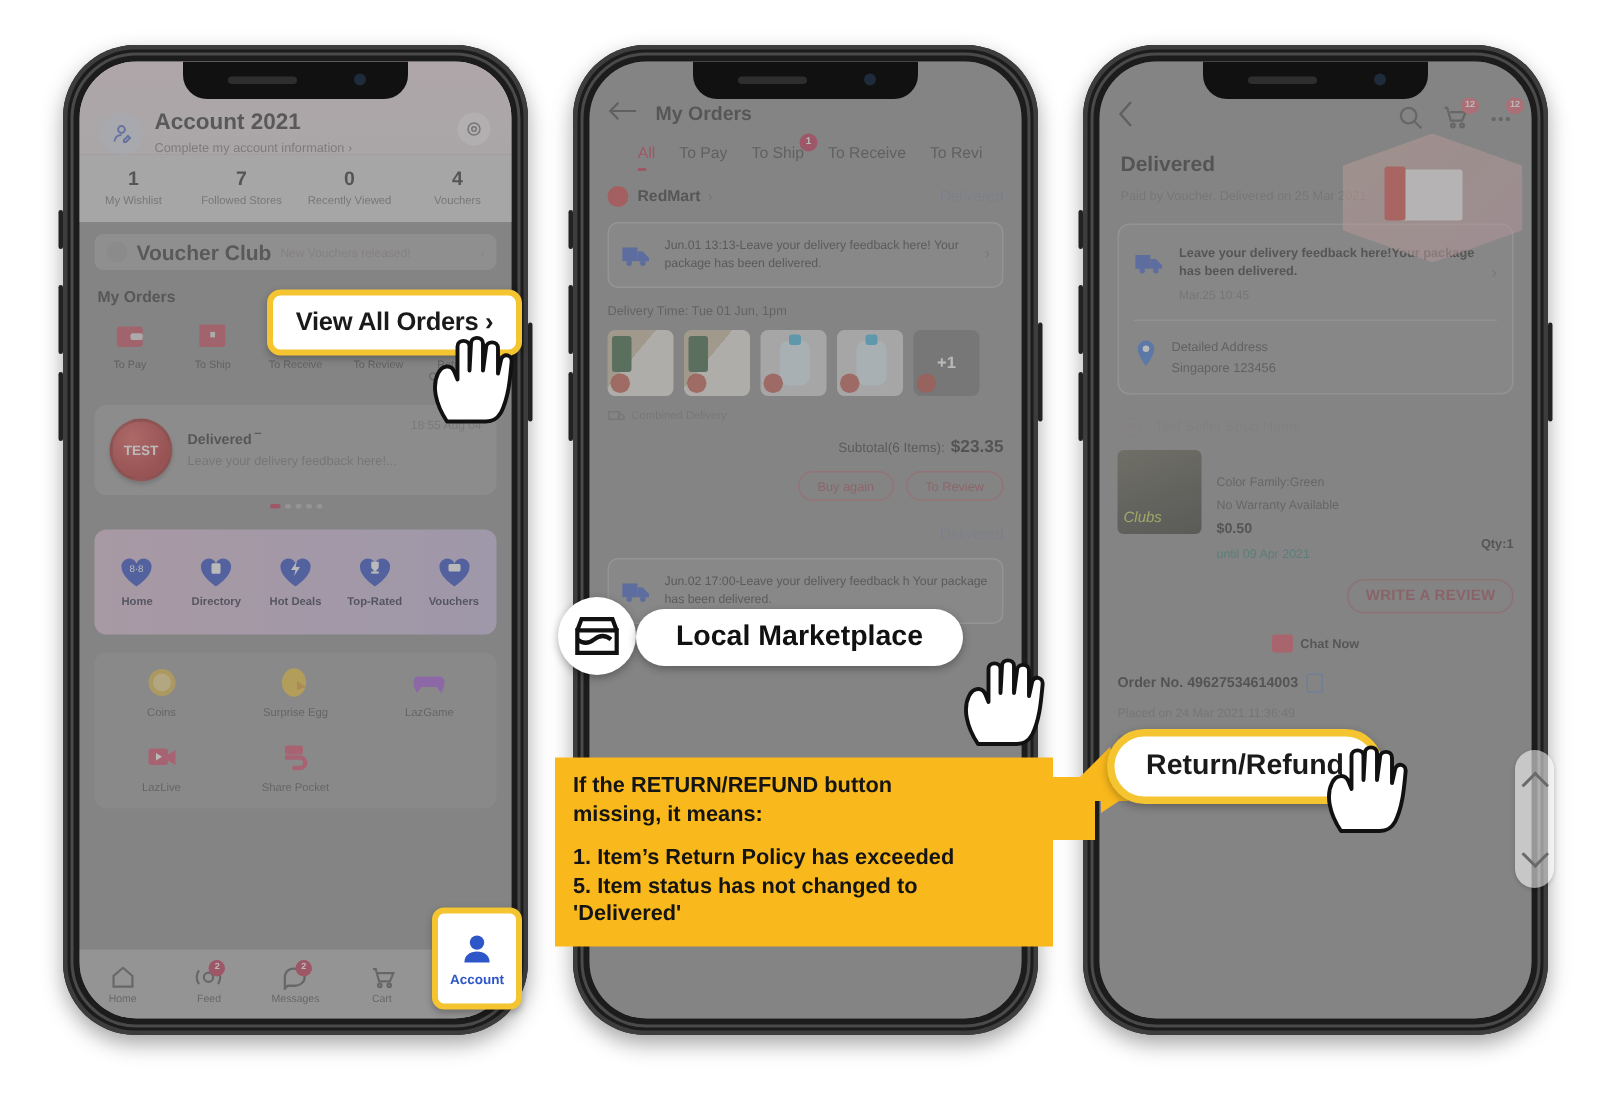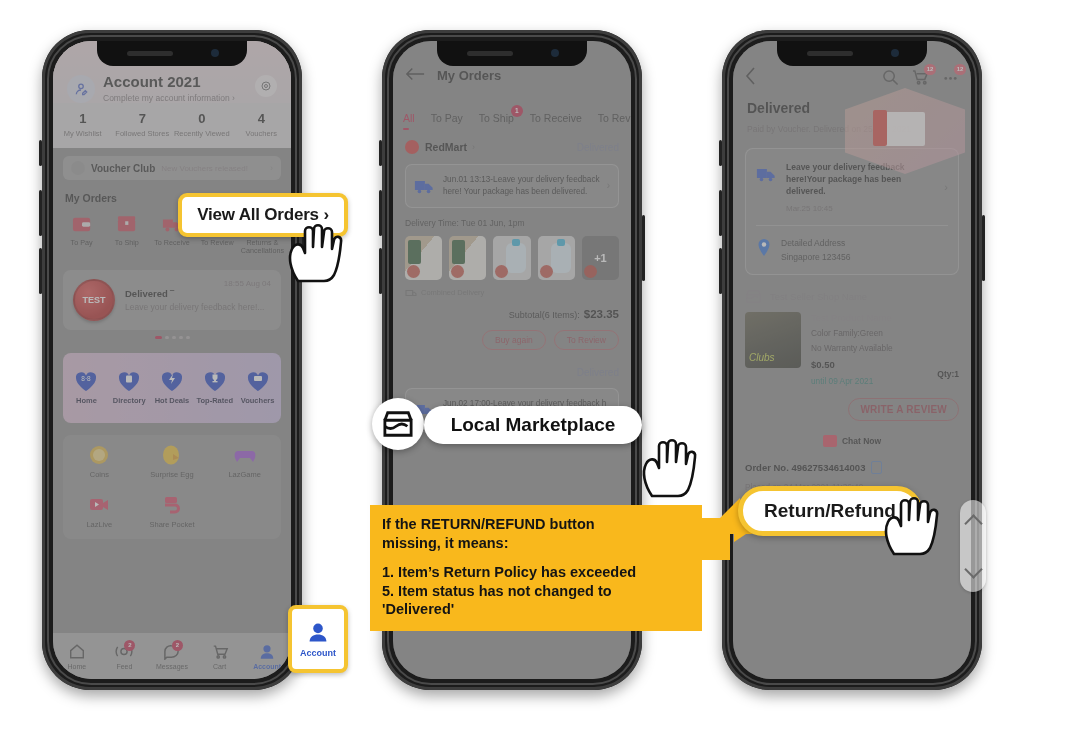--- a/index.html
+++ b/index.html
@@ -8,21 +8,21 @@
     background:#ffffff;
     font-family:"Liberation Sans", sans-serif;
     overflow:hidden;
     position:relative;
   }
   .stage{position:absolute;inset:0;}
 
   
   .phone{
     position:absolute;
-    width:260px;height:660px;
+    width:310px;height:660px;
     border-radius:48px;
     background:#1c1c1c;
     box-shadow:0 0 0 3px #3d3d3d inset, 0 6px 14px rgba(0,0,0,.35);
     padding:11px;
     box-sizing:border-box;
   }
   .phone::after{
     content:"";position:absolute;left:5px;right:5px;top:5px;bottom:5px;
     border-radius:44px;border:2px solid #4a4a4a;pointer-events:none;
   }
@@ -62,21 +62,21 @@
   }
   .p1-stats{display:flex;background:#d8d6d7;padding:8px 0 10px;}
   .p1-stat{flex:1;text-align:center;}
   .p1-stat .n{font-size:13px;font-weight:bold;color:#232323;}
   .p1-stat .l{font-size:7.5px;color:#6f6b6d;margin-top:3px;}
   .p1-voucher{
     margin:8px 10px 0;height:24px;border-radius:6px;background:rgba(255,255,255,.22);
     display:flex;align-items:center;padding:0 8px;box-sizing:border-box;
   }
   .vc-dot{width:14px;height:14px;border-radius:50%;background:#9a9a9a;margin-right:6px;}
-  .vc-name{font-size:10px;font-weight:bold;color:#2b2b2b;}
+  .vc-name{font-size:14px;font-weight:bold;color:#2b2b2b;}
   .vc-msg{font-size:8px;color:#8b8286;margin-left:6px;}
   .vc-chev{margin-left:auto;font-size:9px;color:#8d8d8d;}
   .p1-myorders{font-size:10.5px;font-weight:bold;color:#272727;margin:12px 0 0 12px;}
   .p1-ordericons{display:flex;margin-top:10px;padding:0 6px;}
   .oi{flex:1;text-align:center;position:relative;}
   .oi .ic{width:22px;height:20px;margin:0 auto 5px;position:relative;}
   .oi .lbl{font-size:7.2px;color:#3a3a3a;line-height:1.15;}
   .badge{
     position:absolute;top:-4px;right:-6px;min-width:11px;height:11px;border-radius:6px;
     background:#c3264a;color:#fff;font-size:6px;line-height:11px;text-align:center;padding:0 2px;
@@ -125,21 +125,21 @@
   .tb{flex:1;text-align:center;position:relative;}
   .tb .tic{width:20px;height:18px;margin:0 auto 2px;position:relative;}
   .tb .lbl{font-size:7px;color:#4a4a4a;}
   .tb.acct .lbl{color:#2d56c9;font-weight:bold;}
 
   
   #p2{left:382px;top:30px;}
   .p2-top{padding:26px 12px 0;display:flex;align-items:center;}
   .p2-back{font-size:17px;color:#3a3a3a;line-height:1;}
   .p2-title{font-size:13px;font-weight:bold;color:#242424;margin-left:12px;}
-  .p2-tabs{display:flex;margin-top:28px;padding:0 10px;position:relative;}
+  .p2-tabs{display:flex;margin-top:12px;padding:0 10px;position:relative;justify-content:flex-end;}
   .p2-tab{font-size:10.5px;color:#3a3a3a;margin-right:16px;position:relative;white-space:nowrap;}
   .p2-tab.active{color:#c3264a;}
   .p2-tab.active::after{
     content:"";position:absolute;left:0;right:6px;bottom:-6px;height:2.5px;background:#c3264a;border-radius:2px;
   }
   .p2-tab .bdg{
     position:absolute;top:-7px;right:-9px;width:12px;height:12px;border-radius:50%;
     background:#c3264a;color:#fff;font-size:6.5px;line-height:12px;text-align:center;font-weight:bold;
   }
   .shoprow{display:flex;align-items:center;margin:16px 12px 0;}

